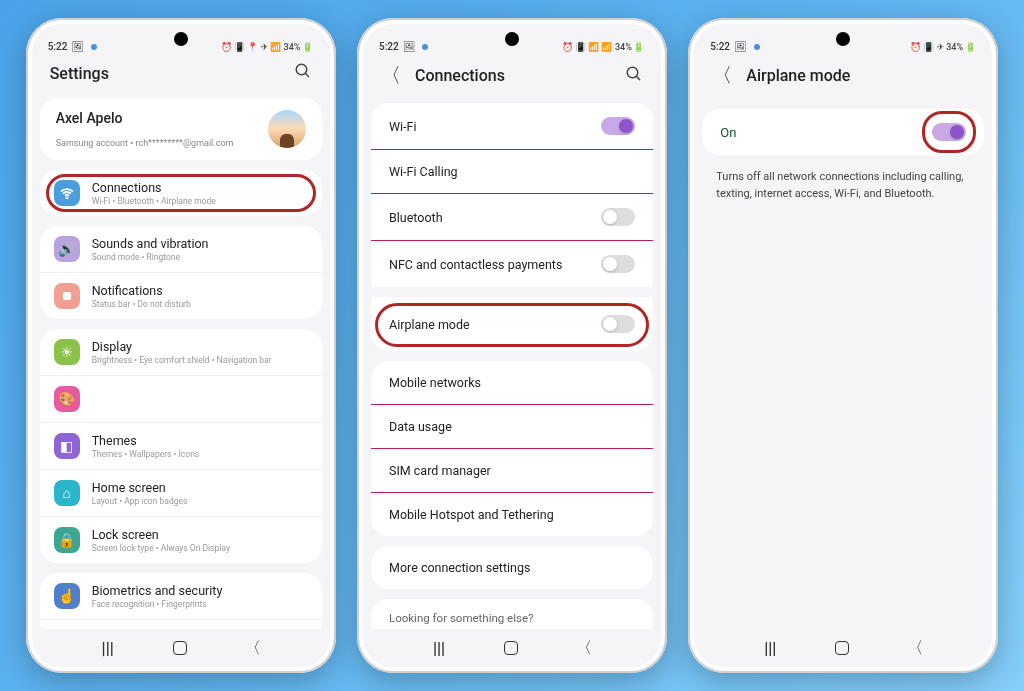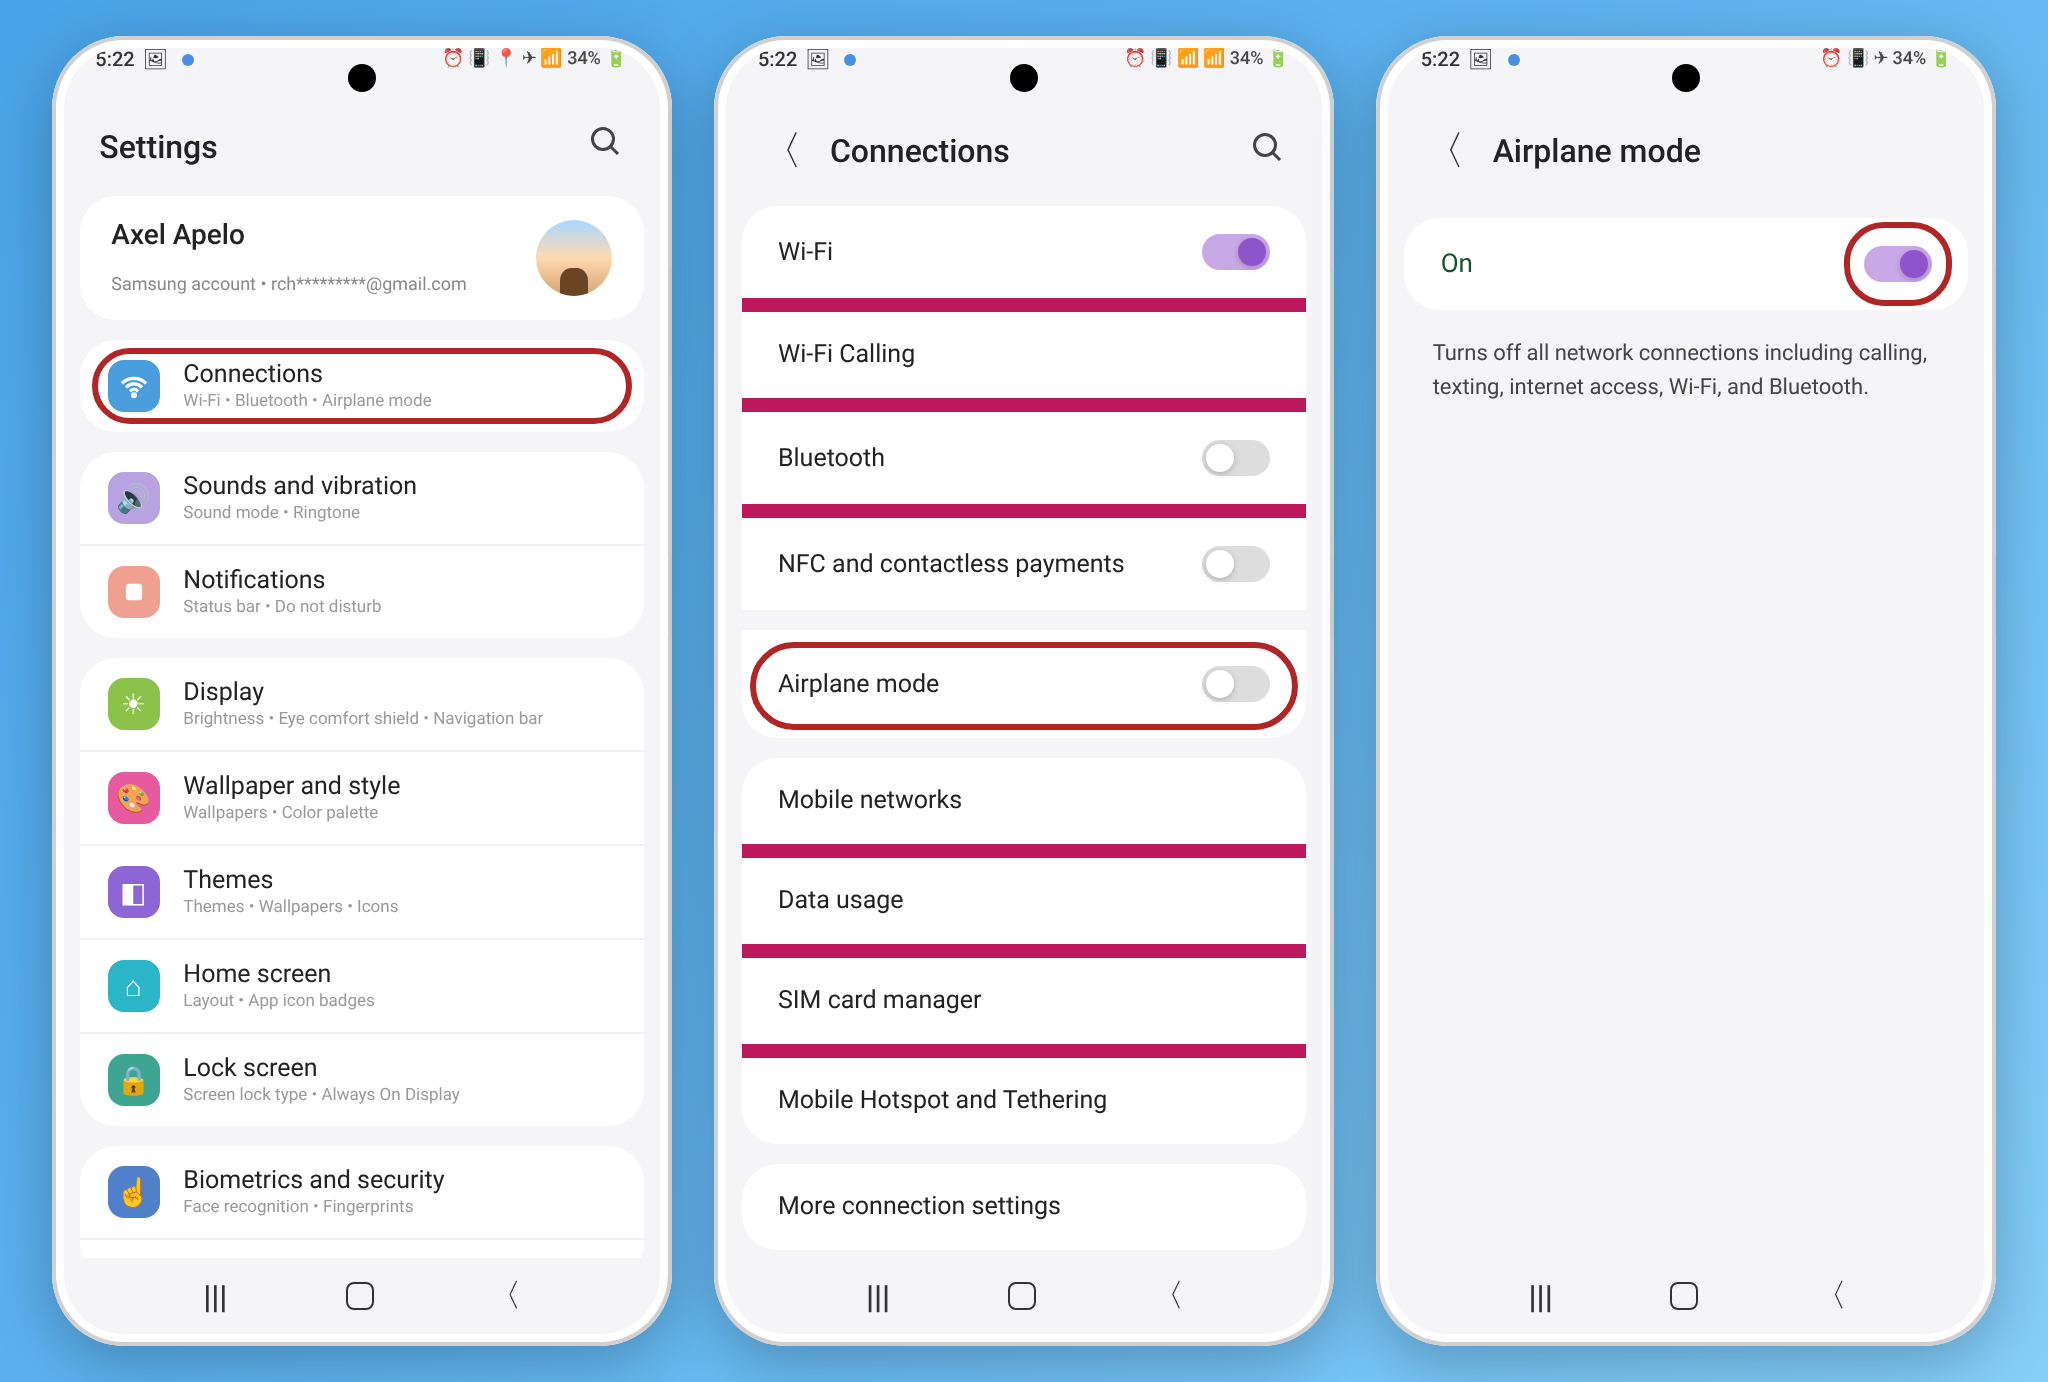--- a/index.html
+++ b/index.html
@@ -42,21 +42,21 @@
     width: 14px;
     height: 14px;
     background: #000;
     border-radius: 50%;
     z-index: 100;
   }
   .statusbar {
     height: 28px;
     display: flex;
     justify-content: space-between;
-    align-items: flex-start;
+    align-items: flex-end;
     padding: 0 16px;
     font-size: 10px;
     font-weight: 500;
     color: #333;
   }
   .status-left { display: flex; align-items: center; gap: 4px; }
   .status-right { display: flex; align-items: center; gap: 2px; font-size: 9px; }
   .status-right span { opacity: .9; }
   .header {
     display: flex;
@@ -131,21 +131,21 @@
   
   .row {
     display: flex;
     align-items: center;
     justify-content: space-between;
     padding: 14px 18px;
     font-size: 12.5px;
     color: #222;
     background: #fff;
   }
-  .row + .row { border-top: 7px solid #be185d; }
+  .row + .row { border-top: 1px solid #be185d; }
   .row-group {
     background: #fff;
     border-radius: 18px;
     margin-bottom: 10px;
     overflow: hidden;
   }
   .toggle {
     width: 34px;
     height: 18px;
     border-radius: 10px;
@@ -285,24 +285,20 @@
       <div class="card">
         <div class="item">
           <div class="item-icon" style="background:#8bc34a;">☀</div>
           <div class="item-text">
             <div class="item-title">Display</div>
             <div class="item-sub">Brightness • Eye comfort shield • Navigation bar</div>
           </div>
         </div>
         <div class="item">
           <div class="item-icon" style="background:#e85aa0;">🎨</div>
-          <div class="item-text">
-            <div class="item-title">Wallpaper and style</div>
-            <div class="item-sub">Wallpapers • Color palette</div>
-          </div>
         </div>
         <div class="item">
           <div class="item-icon" style="background:#8e65d4;">◧</div>
           <div class="item-text">
             <div class="item-title">Themes</div>
             <div class="item-sub">Themes • Wallpapers • Icons</div>
           </div>
         </div>
         <div class="item">
           <div class="item-icon" style="background:#2bb5c9;">⌂</div>

